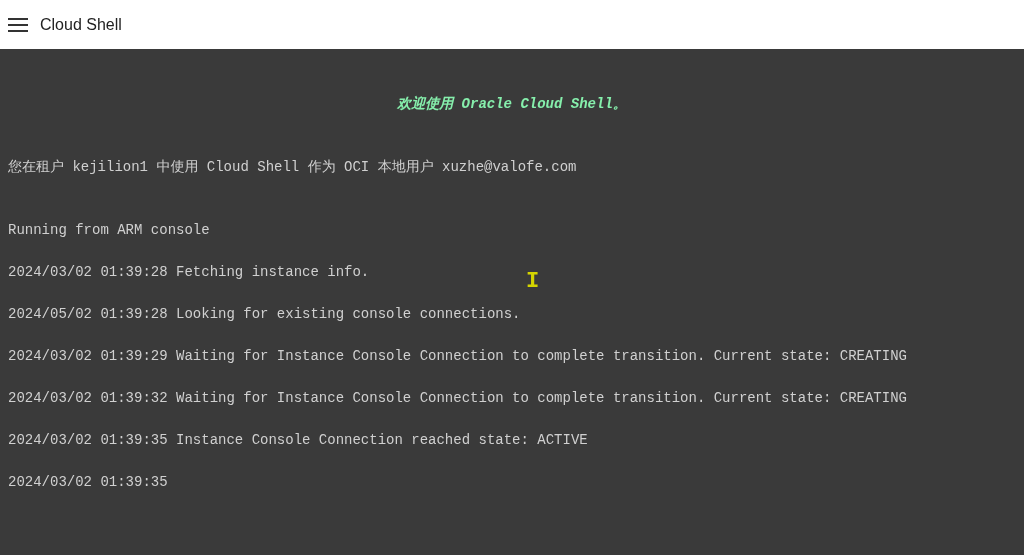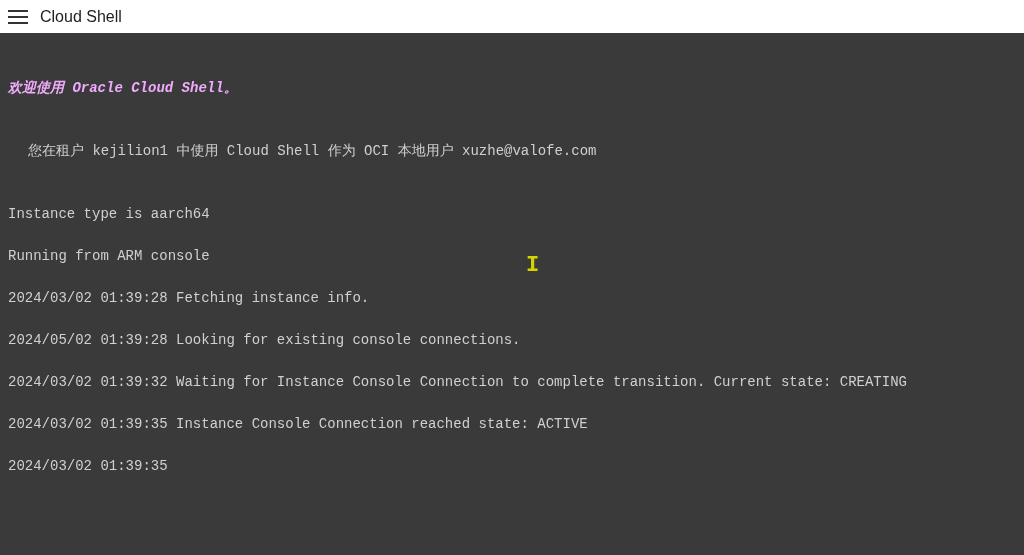--- a/index.html
+++ b/index.html
@@ -10,21 +10,21 @@
     body {
       width: 1024px;
       height: 555px;
       background: #3a3a3a;
       font-family: "Courier New", Consolas, monospace;
       overflow: hidden;
       position: relative;
     }
     .header {
       background: #ffffff;
-      height: 33px;
+      height: 49px;
       display: flex;
       align-items: center;
       padding: 0 8px;
       gap: 12px;
     }
     .hamburger {
       display: flex;
       flex-direction: column;
       justify-content: center;
       gap: 4px;
@@ -47,28 +47,28 @@
       padding: 24px 8px 8px 8px;
       background: #3a3a3a;
       color: #d0d0d0;
       font-size: 14px;
       line-height: 21px;
       white-space: pre;
       overflow: hidden;
       position: relative;
     }
     .welcome {
-      color: #f0abfc;
+      color: #86efac;
       font-style: italic;
       font-weight: bold;
       margin-bottom: 21px;
+      text-align: center;
     }
     .tenant-line {
       margin-bottom: 21px;
-      margin-left: 20px;
     }
     .block {
       margin-bottom: 0;
     }
     .caret {
       position: absolute;
       left: 526px;
       top: 222px;
       color: #d4d400;
       font-size: 22px;
@@ -84,24 +84,24 @@
     <span></span>
     <span></span>
     <span></span>
   </div>
   <div class="header-title">Cloud Shell</div>
 </div>
 
 <div class="terminal">
 <div class="welcome">欢迎使用 Oracle Cloud Shell。</div>
 <div class="tenant-line">您在租户 kejilion1 中使用 Cloud Shell 作为 OCI 本地用户 xuzhe@valofe.com</div>
-<div class="block">Instance type is aarch64</div>
 <div class="block">Running from ARM console</div>
 <div class="block">2024/03/02 01:39:28 Fetching instance info.</div>
 <div class="block">2024/05/02 01:39:28 Looking for existing console connections.</div>
+<div class="block">2024/03/02 01:39:29 Waiting for Instance Console Connection to complete transition. Current state: CREATING</div>
 <div class="block">2024/03/02 01:39:32 Waiting for Instance Console Connection to complete transition. Current state: CREATING</div>
 <div class="block">2024/03/02 01:39:35 Instance Console Connection reached state: ACTIVE</div>
 <div class="block">2024/03/02 01:39:35</div>
 
 
 
 <div class="block"></div>
 
 
 

